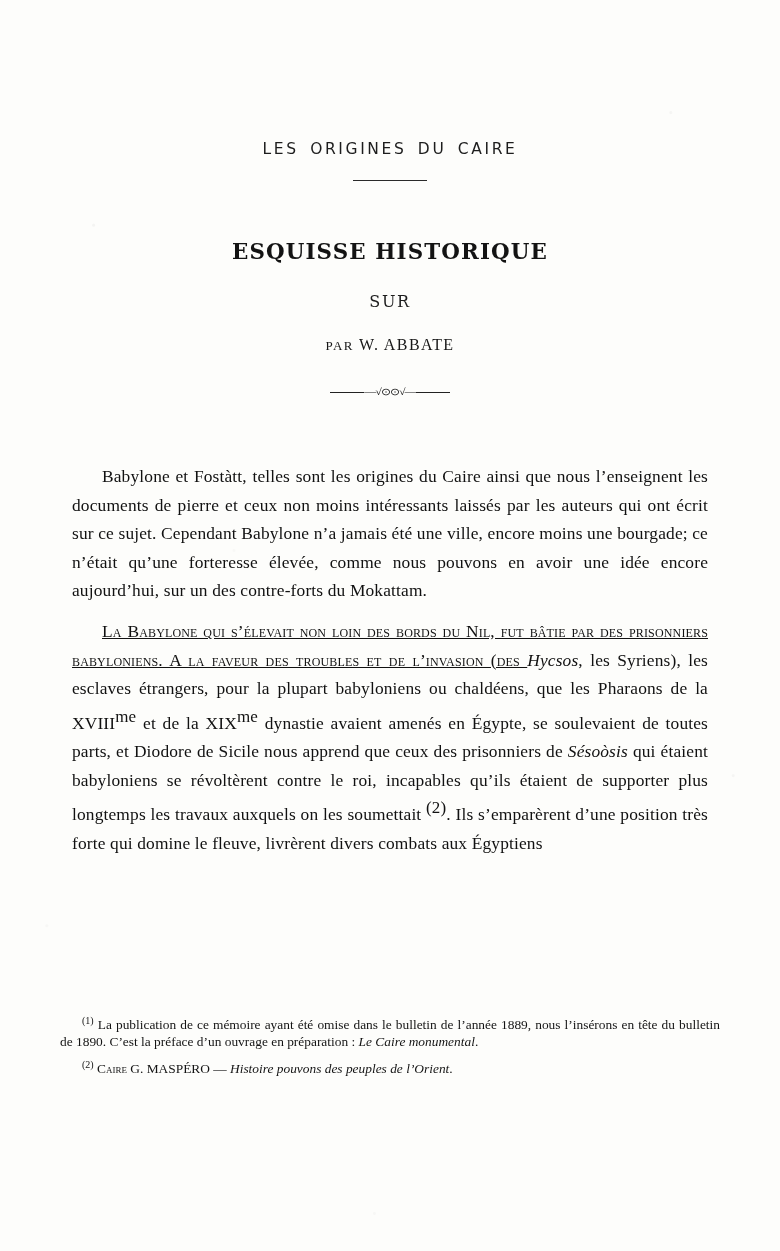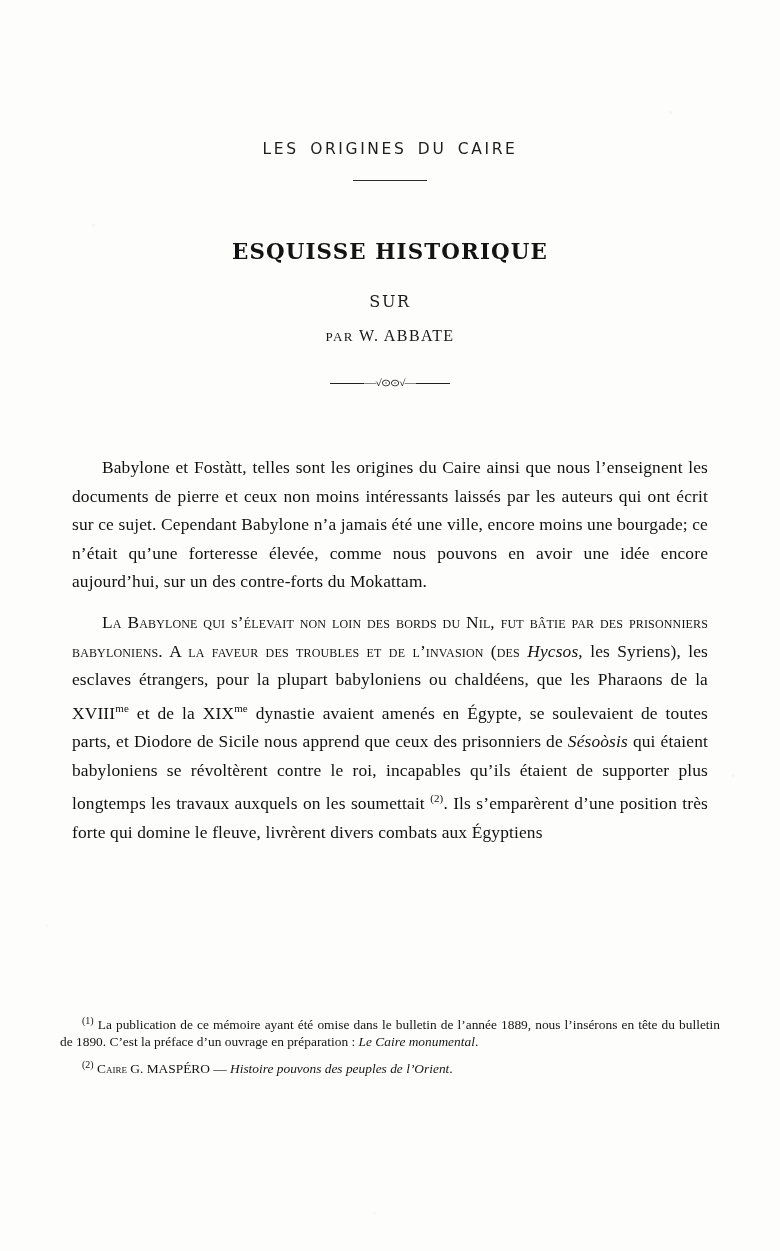--- a/index.html
+++ b/index.html
@@ -89,21 +89,21 @@
     color: #111;
     position: relative;
   }
   .title-sub .fn {
     font-size: 11px;
     vertical-align: super;
     letter-spacing: 0;
   }
 
   .byline {
-    margin-top: 16px;
+    margin-top: 25px;
     text-align: center;
     font-family: "Liberation Serif", serif;
     font-size: 16px;
     letter-spacing: 1.4px;
     color: #171717;
   }
   .byline .small-caps {
     font-size: 13px;
     letter-spacing: 1.4px;
   }
@@ -138,22 +138,22 @@
     text-align: justify;
     color: #111;
     letter-spacing: 0.15px;
   }
   .body-text p {
     margin: 12px;
     text-indent: 30px;
   }
   .body-text p + p { margin-top: 0; }
   .body-text i { font-style: italic; }
-  .body-text .sup { font-size: 11px; vertical-align: super; }
-  .body-text .sc { font-variant: small-caps; }
+  .body-text .sup { font-size: 17px; vertical-align: super; }
+  .body-text .sc { font-variant: small-caps; text-decoration: underline; }
 
   .footnotes {
     position: absolute;
     left: 60px;
     right: 60px;
     top: 1005px;
     font-family: "Liberation Serif", serif;
     font-size: 13.4px;
     line-height: 16.6px;
     color: #141414;

